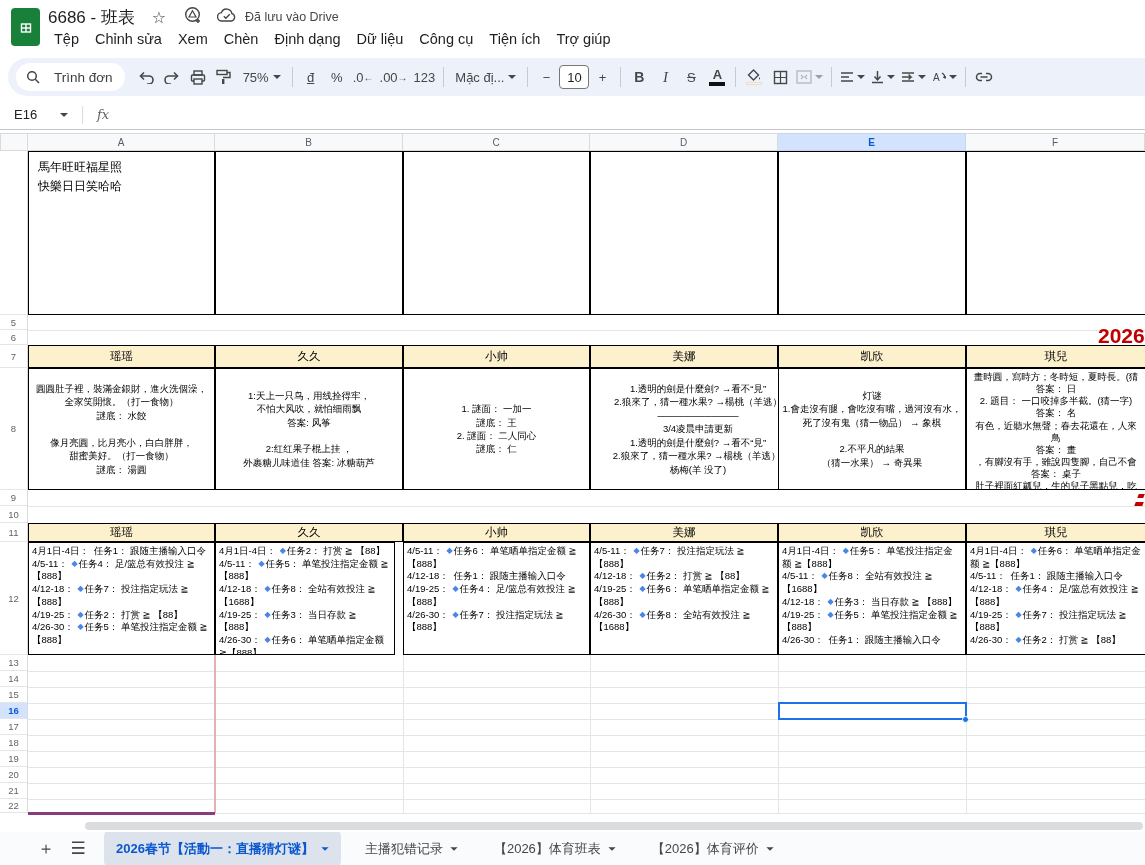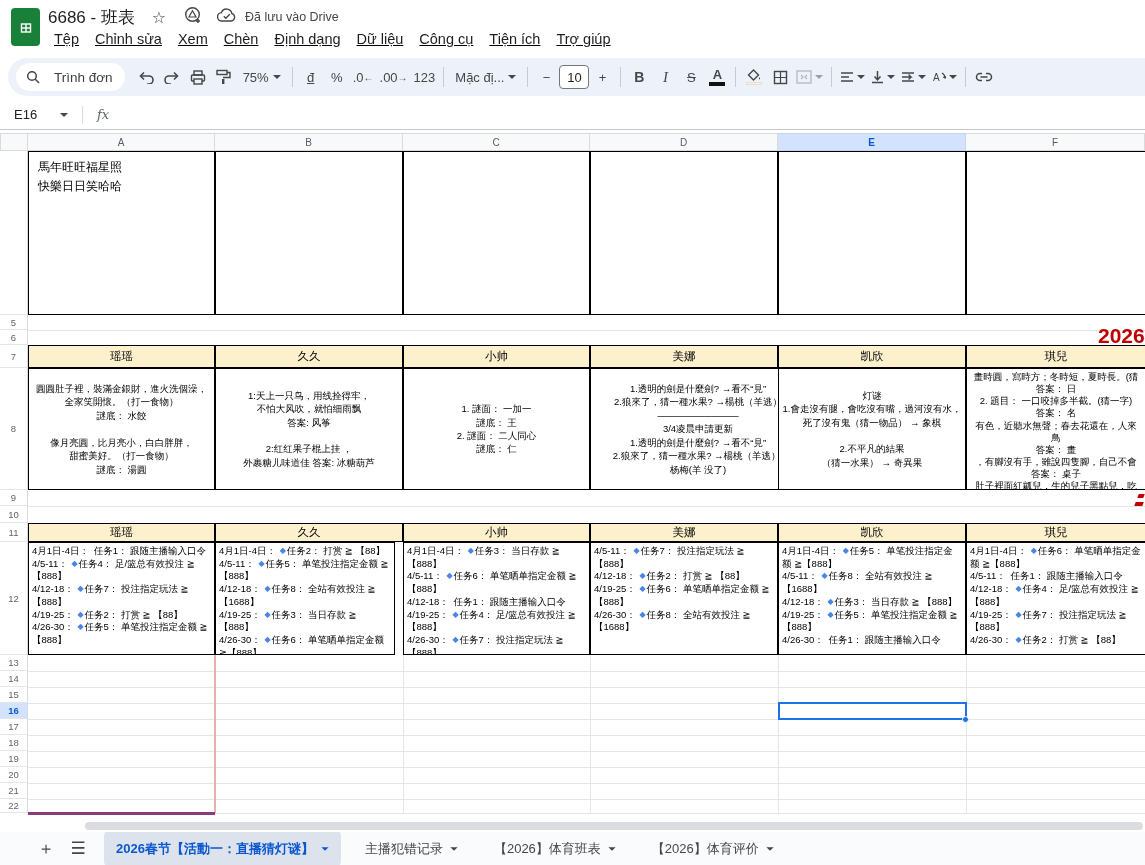--- a/index.html
+++ b/index.html
@@ -9,21 +9,21 @@
 
   
   .topbar { position:relative; height:56px; background:#fff; }
   .logo { position:absolute; left:11px; top:8px; width:29px; height:38px;
     background:#188038; border-radius:4px; display:flex; align-items:center; justify-content:center; }
   .logo svg { display:block; }
   .trow { position:absolute; left:48px; top:4px; height:26px; display:flex; align-items:center; gap:14px; }
   .doc-title { font-size:17px; color:#1f1f1f; }
   .tb-ic { color:#444746; font-size:16px; width:20px; text-align:center; cursor:pointer; }
   .saved { font-size:12.5px; color:#444746; margin-left:-6px; }
-  .menus { position:absolute; left:46px; top:28px; display:flex;text-decoration:underline; }
+  .menus { position:absolute; left:46px; top:28px; display:flex; }
   .menus span { font-size:14.5px; color:#1f1f1f; padding:3px 8px; border-radius:6px; cursor:pointer; }
 
   
   .toolwrap { height:44px; background:#fff; padding:2px 0 4px 8px; }
   .toolbar { height:38px; background:#edf2fa; border-radius:22px 0 0 22px;
     display:flex; align-items:center; padding:0 6px 0 8px; overflow:hidden; white-space:nowrap; }
   .titem { height:26px; min-width:26px; display:flex; align-items:center; justify-content:center;
     color:#444746; font-size:13px; border-radius:4px; cursor:pointer; flex:none; padding:0 3px; }
   .titem svg { display:block; }
   .sep { width:1px; height:20px; background:#c7cbd1; margin:0 5px; flex:none; }
@@ -406,21 +406,20 @@
     <div class="tl"><span>4/26-30：</span> <span class="dm">◆</span><span>任务5： 单笔投注指定金额 ≧【888】</span></div>
   </div>
   <div class="ab tcell t2c" style="left:215px;top:412px;width:180px;height:113px">
     <div class="tl"><span>4月1日-4日：</span> <span class="dm">◆</span><span>任务2： 打赏 ≧ 【88】</span></div>
     <div class="tl"><span>4/5-11：</span> <span class="dm">◆</span><span>任务5： 单笔投注指定金额 ≧【888】</span></div>
     <div class="tl"><span>4/12-18：</span> <span class="dm">◆</span><span>任务8： 全站有效投注 ≧ 【1688】</span></div>
     <div class="tl"><span>4/19-25：</span> <span class="dm">◆</span><span>任务3： 当日存款 ≧ 【888】</span></div>
     <div class="tl"><span>4/26-30：</span> <span class="dm">◆</span><span>任务6： 单笔晒单指定金额 ≧【888】</span></div>
   </div>
   <div class="ab tcell t2c" style="left:403px;top:412px;width:187px;height:113px">
-    <div class="tl"><span>4月1日-4日：</span> <span class="dm">◆</span><span>任务3： 当日存款 ≧ 【888】</span></div>
     <div class="tl"><span>4/5-11：</span> <span class="dm">◆</span><span>任务6： 单笔晒单指定金额 ≧ 【888】</span></div>
     <div class="tl"><span>4/12-18：</span> <span class="dm"></span><span>任务1： 跟随主播输入口令</span></div>
     <div class="tl"><span>4/19-25：</span> <span class="dm">◆</span><span>任务4： 足/篮总有效投注  ≧ 【888】</span></div>
     <div class="tl"><span>4/26-30：</span> <span class="dm">◆</span><span>任务7： 投注指定玩法 ≧ 【888】</span></div>
   </div>
   <div class="ab tcell t2c" style="left:590px;top:412px;width:188px;height:113px">
     <div class="tl"><span>4/5-11：</span> <span class="dm">◆</span><span>任务7： 投注指定玩法 ≧ 【888】</span></div>
     <div class="tl"><span>4/12-18：</span> <span class="dm">◆</span><span>任务2： 打赏 ≧ 【88】</span></div>
     <div class="tl"><span>4/19-25：</span> <span class="dm">◆</span><span>任务6： 单笔晒单指定金额 ≧【888】</span></div>
     <div class="tl"><span>4/26-30：</span> <span class="dm">◆</span><span>任务8： 全站有效投注 ≧ 【1688】</span></div>

